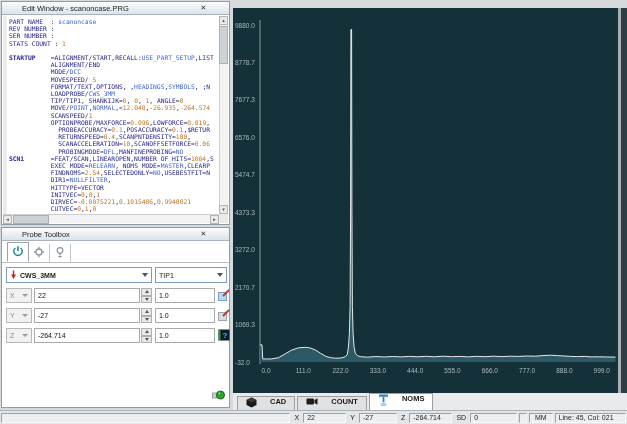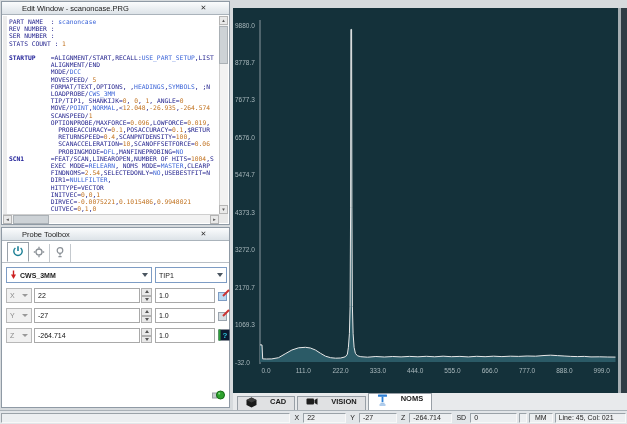--- a/index.html
+++ b/index.html
@@ -234,21 +234,21 @@
     </span>
     <span>CAD</span>
   </div>
   <div class="vtab">
     <span style="display:flex;">
       <svg width="12" height="9" viewBox="0 0 12 9">
           <rect x="0.5" y="1.5" width="7.5" height="6" rx="1" fill="#1e1e1e"></rect>
           <polygon points="8.5,3 11.5,1.2 11.5,7.8 8.5,6" fill="#1e1e1e"></polygon>
         </svg>
     </span>
-    <span>VISION</span>
+    <span>COUNT</span>
   </div>
   <div class="vtab active">
     <span style="display:flex;">
       <svg width="11" height="12" viewBox="0 0 11 12">
           <rect x="1" y="0.5" width="9" height="2.2" rx="0.5" fill="#2c7fd4"></rect>
           <rect x="4.6" y="2.7" width="1.8" height="5.5" fill="#2c7fd4"></rect>
           <path d="M2.5 11 L8.5 11" stroke="#8fb8e4" stroke-width="1.4"></path>
           <path d="M3.4 9.3 L7.6 9.3" stroke="#8fb8e4" stroke-width="1"></path>
         </svg>
     </span>

